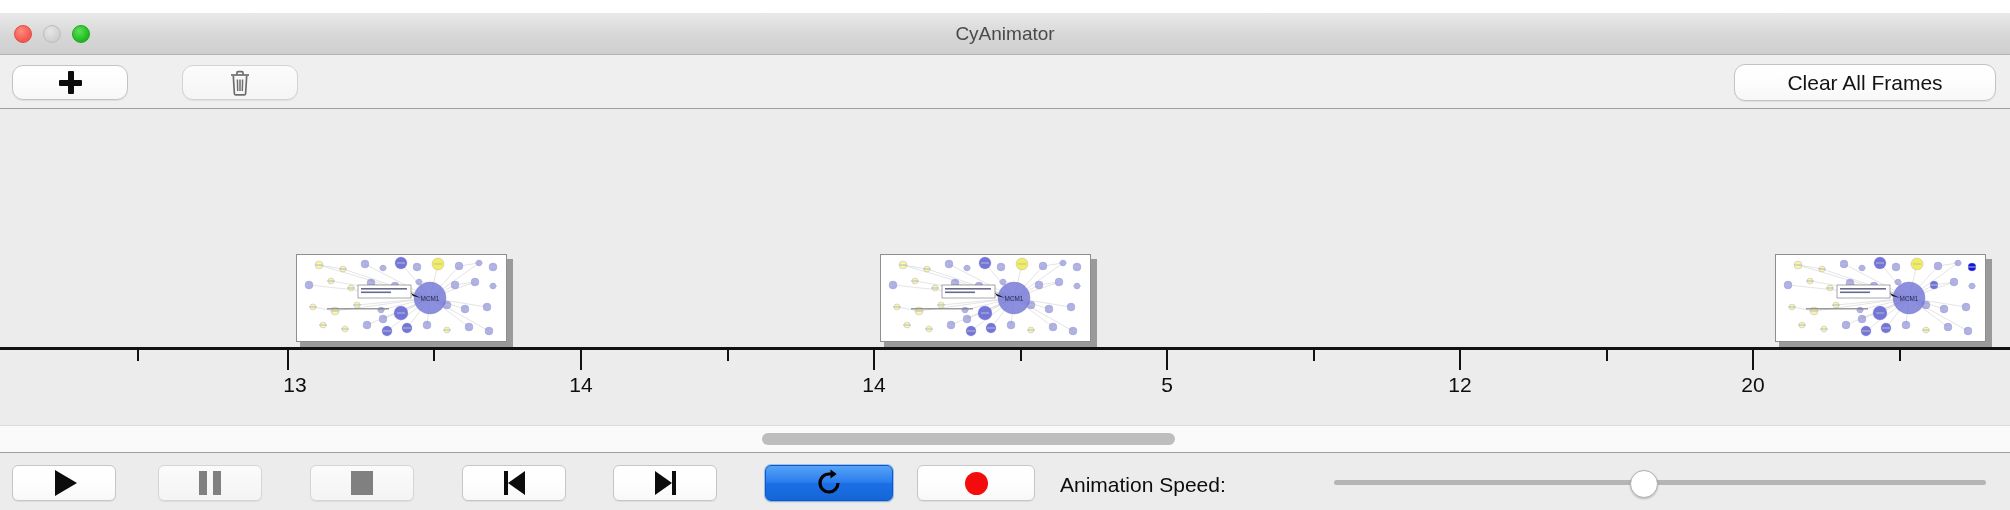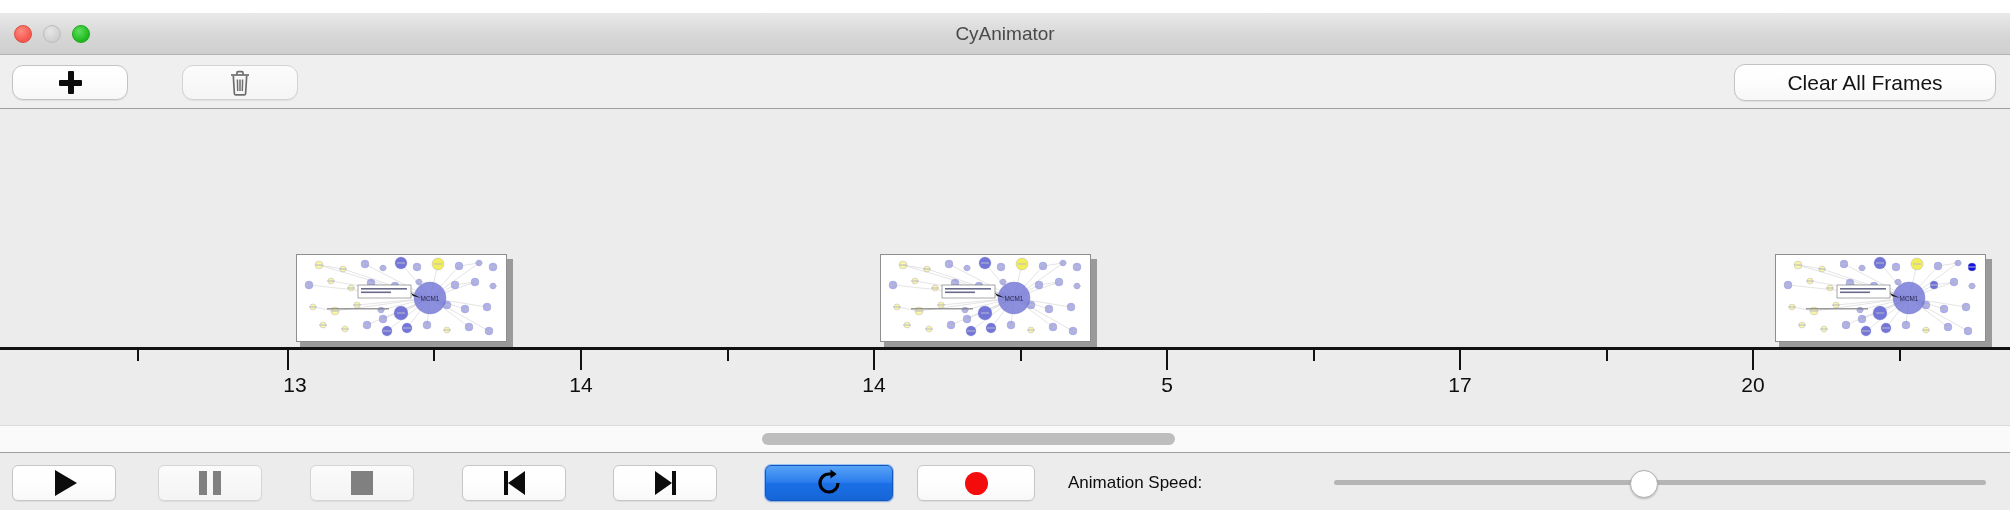--- a/index.html
+++ b/index.html
@@ -300,24 +300,23 @@
   .ic-loop { width: 28px; height: 28px; display: block; }
   .ic-record {
     width: 23px; height: 23px;
     border-radius: 50%;
     background: #f40c0c;
   }
 
   .speed-label {
     position: absolute;
     left: 1060px; top: 20px;
-    font-size: 17px;
+    font-size: 21px;
     color: #0d0d0d;
     font-family: "Liberation Sans", sans-serif;
-    margin-left: 8px;
   }
   .slider {
     position: absolute;
     left: 1334px; top: 12px;
     width: 652px; height: 36px;
   }
   .slider-track {
     position: absolute;
     left: 0; top: 15px;
     width: 652px; height: 5px;
@@ -748,21 +747,21 @@
             <div class="tick minor" style="left: 1899px;"></div>
             <div class="tick major" style="left: 287px;"></div>
             <div class="tick-label" style="left: 295px;">13</div>
             <div class="tick major" style="left: 580px;"></div>
             <div class="tick-label" style="left: 581px;">14</div>
             <div class="tick major" style="left: 873px;"></div>
             <div class="tick-label" style="left: 874px;">14</div>
             <div class="tick major" style="left: 1166px;"></div>
             <div class="tick-label" style="left: 1167px;">5</div>
             <div class="tick major" style="left: 1459px;"></div>
-            <div class="tick-label" style="left: 1460px;">17</div>
+            <div class="tick-label" style="left: 1460px;">12</div>
             <div class="tick major" style="left: 1752px;"></div>
             <div class="tick-label" style="left: 1753px;">20</div>
           </div>
       </div>
 
     </div>
 
     <div class="hscroll">
       <div class="hscroll-thumb"></div>
     </div>

